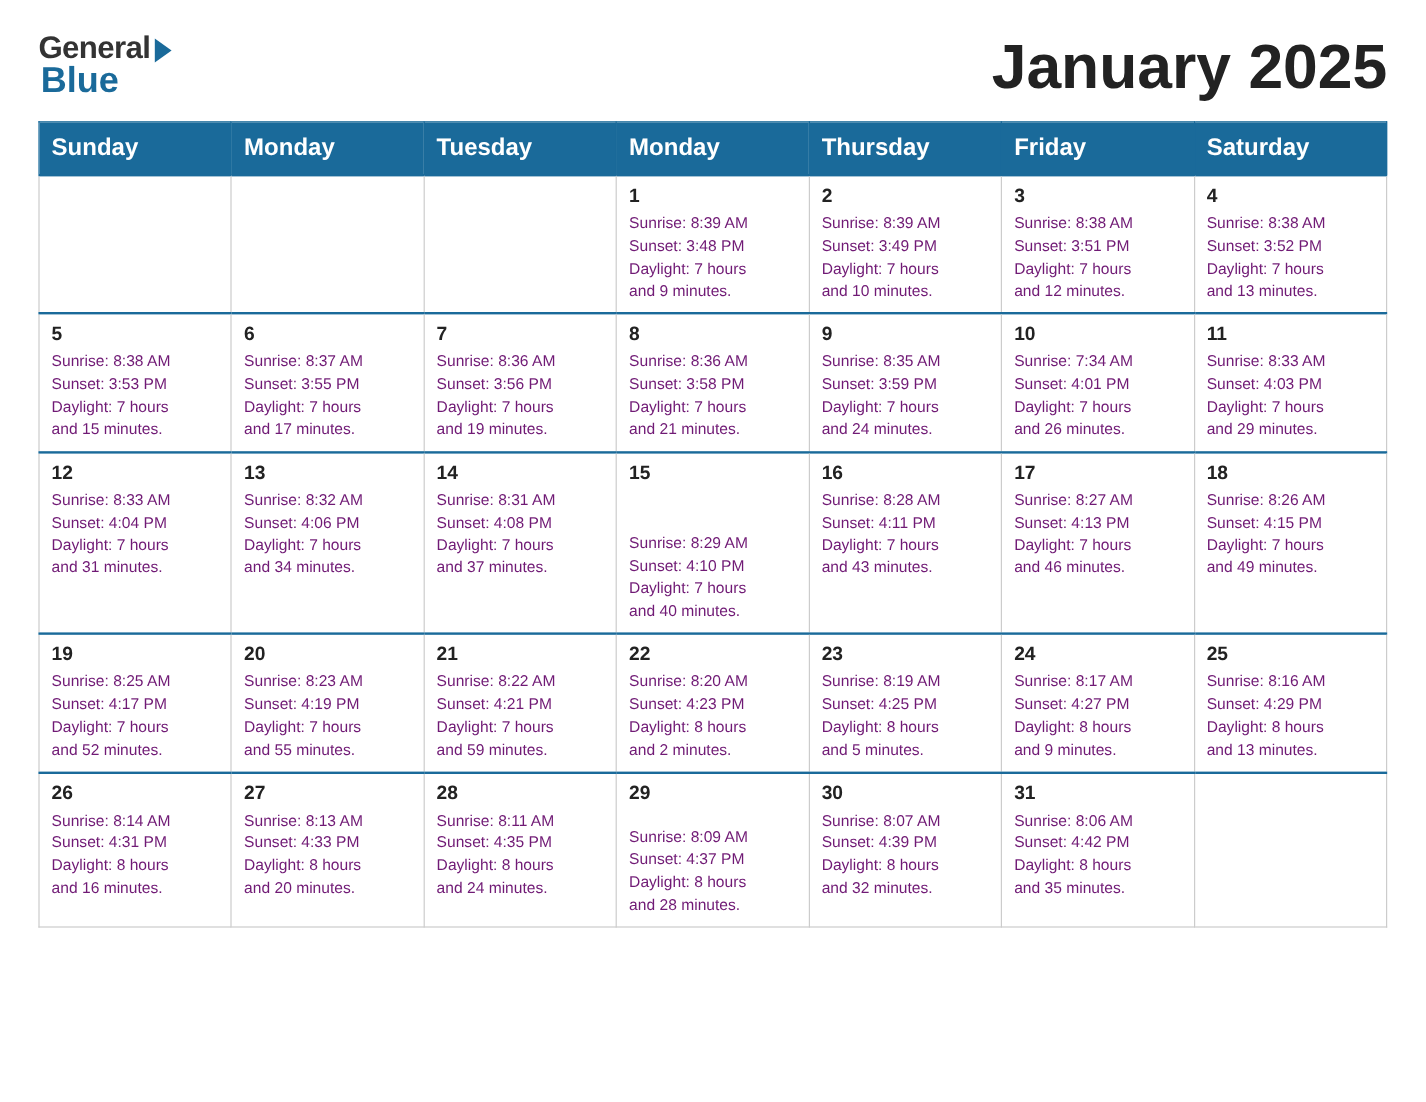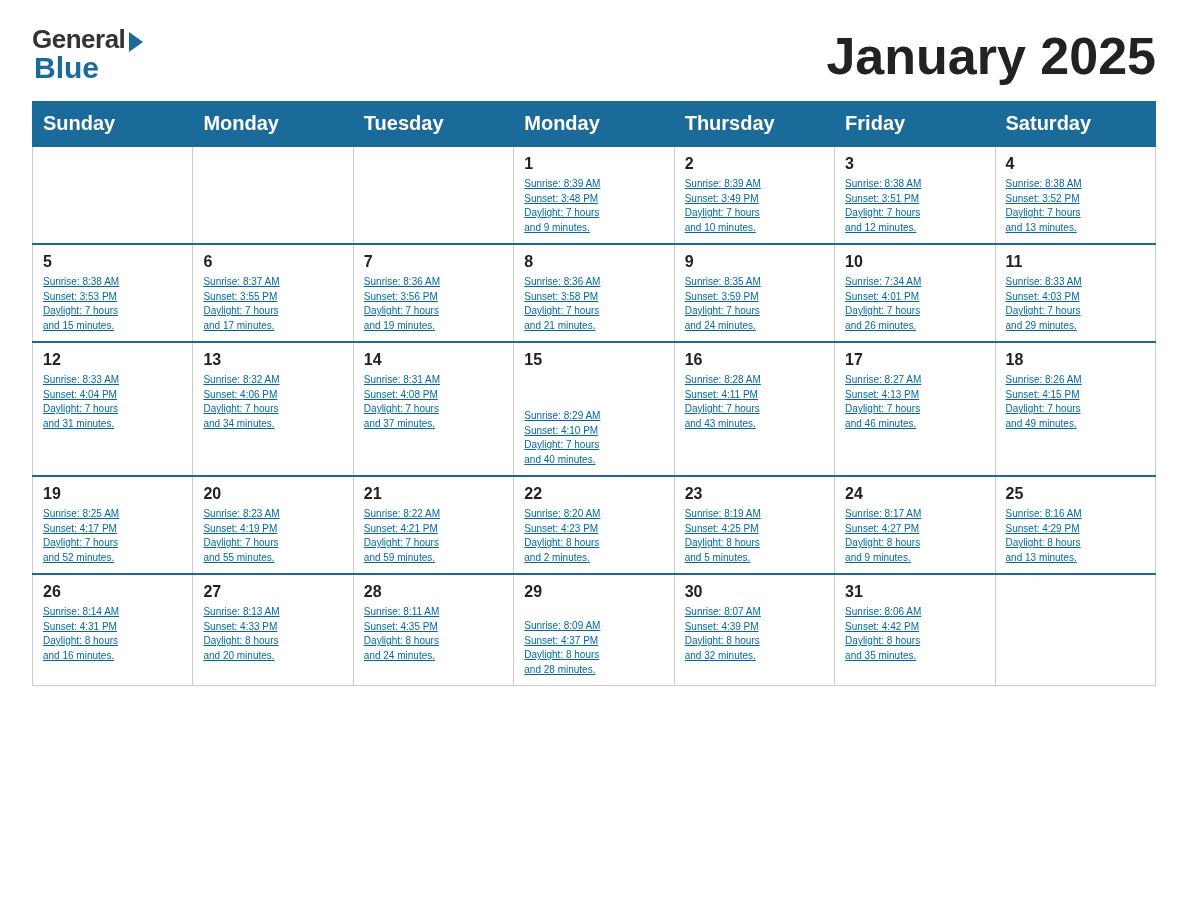--- a/index.html
+++ b/index.html
@@ -91,24 +91,23 @@
       border-top: 2px solid #1a6a9a;
     }
     .day-number {
       font-size: 16px;
       font-weight: bold;
       color: #222;
       display: block;
       margin-bottom: 4px;
     }
     .day-info {
-      font-size: 10px;
-      color: #0369a1;
+      font-size: 13px;
+      color: #701a75;
       line-height: 1.45;
-      text-decoration: underline;
     }
     .empty-cell {
       background: #fafafa;
     }
   </style>
 </head>
 <body>
 
 <div class="header-area">
   <div class="logo">

